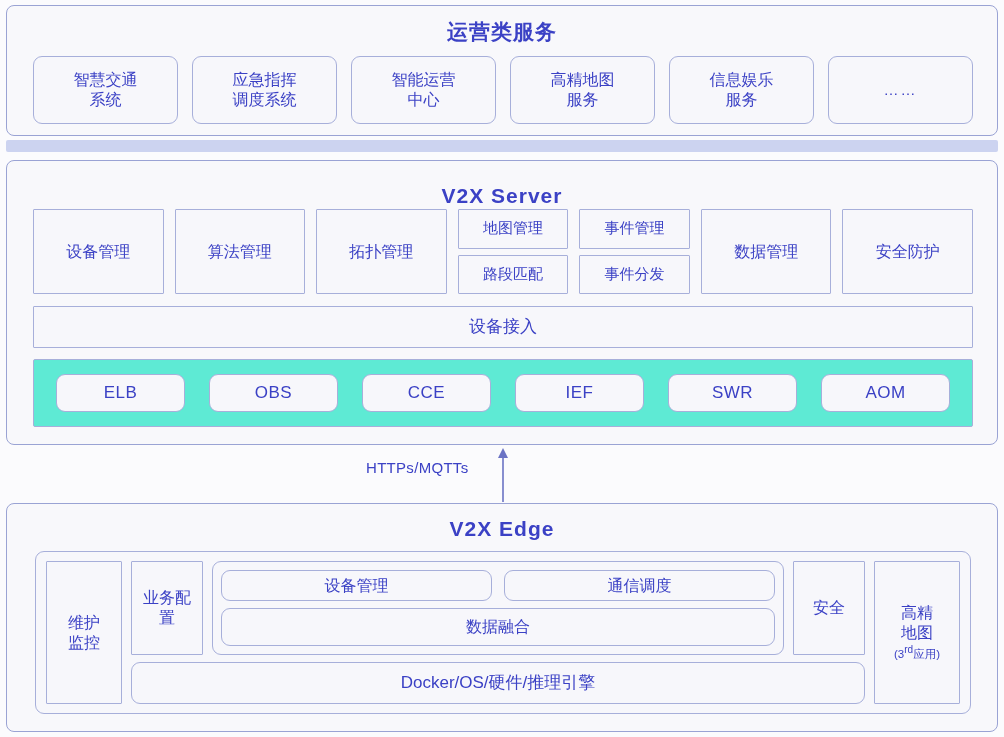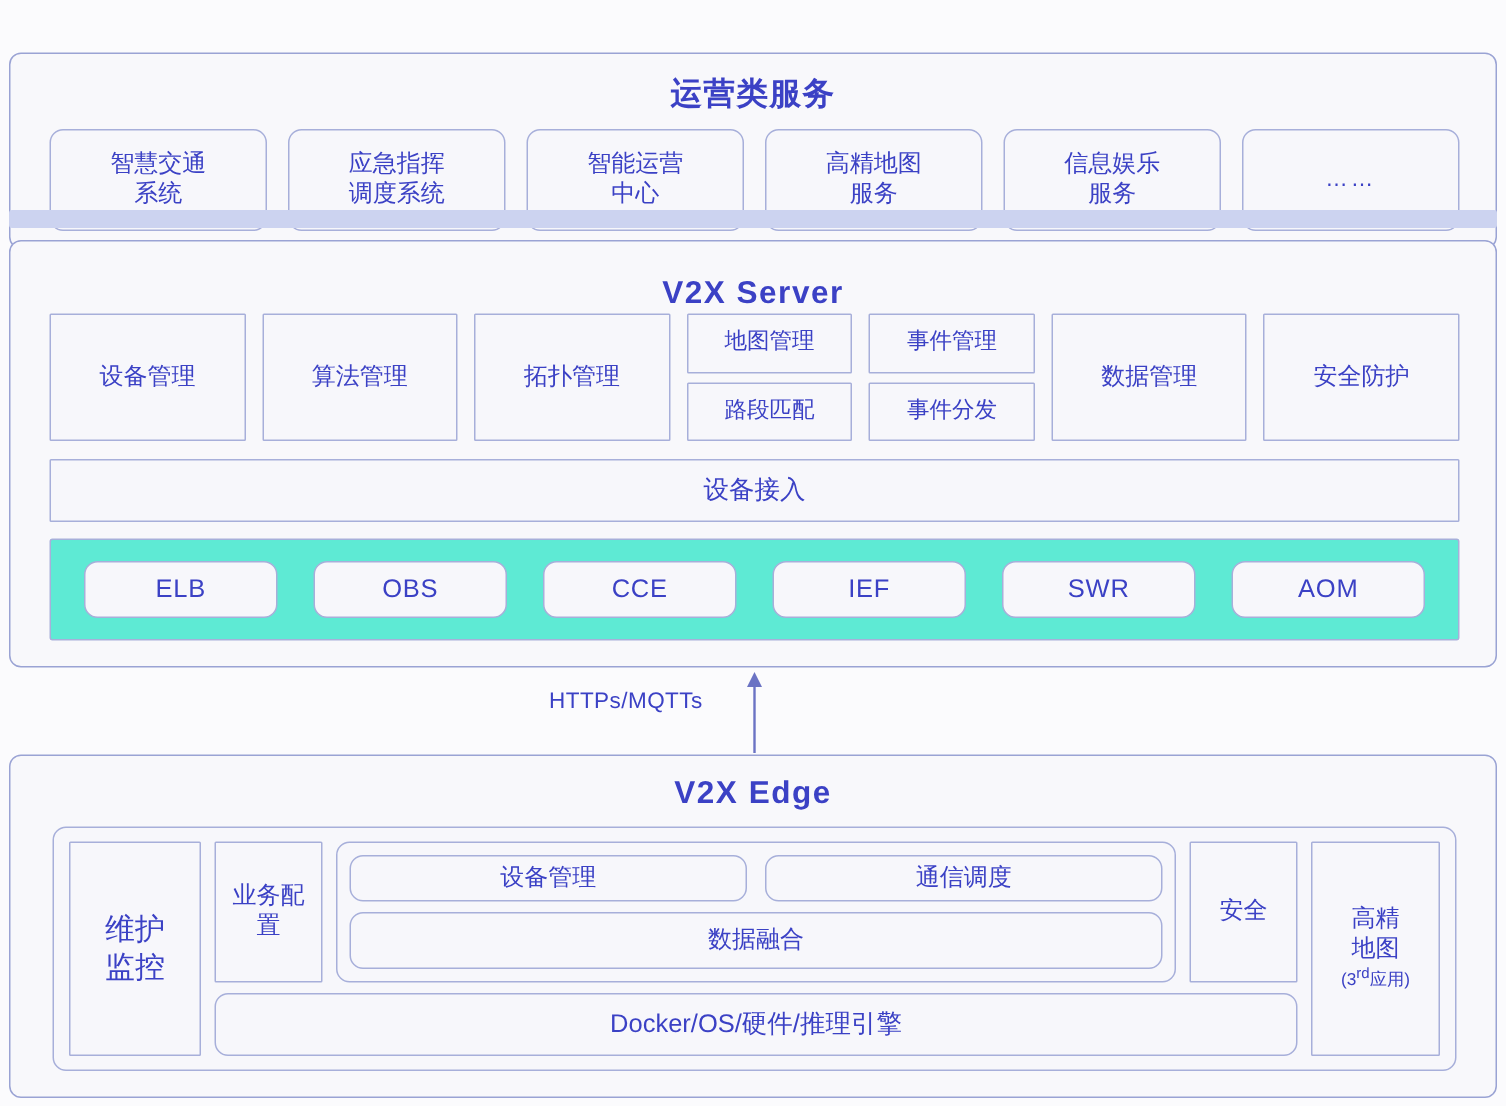--- a/index.html
+++ b/index.html
@@ -48,21 +48,21 @@
     justify-content: center;
     text-align: center;
     color: #3b41c5;
     font-size: 16px;
     line-height: 1.25;
   }
   .box.rounded { border-radius: 9px; }
   .box.sharp { border-radius: 1px; }
 
   
-  #ops-panel { left: 6px; top: 5px; width: 992px; height: 131px; margin-top: 30px; }
+  #ops-panel { left: 6px; top: 5px; width: 992px; height: 131px; }
   #ops-title { position: absolute; left: 0; top: 12px; width: 100%; }
   #ops-row {
     position: absolute;
     left: 26px; top: 50px;
     width: 940px; height: 68px;
     display: flex;
     gap: 14px;
   }
   #ops-row .box { flex: 1; font-size: 16px; }
   .dots { letter-spacing: 2px; font-size: 15px; }
@@ -141,23 +141,23 @@
     width: 936px; height: 163px;
     border: 1.3px solid #a7afda;
     border-radius: 9px;
     background: #f7f7fb;
     box-sizing: border-box;
     padding: 9px 10px;
     display: flex;
     gap: 9px;
   }
   .edge-tall {
-    width: 88px;
+    width: 76px;
     flex: none;
-    font-size: 20px;
+    font-size: 16px;
   }
   .edge-mid-col {
     flex: 1;
     display: flex;
     flex-direction: column;
     gap: 7px;
     border-radius: 31px;
   }
   .edge-mid-top {
     flex: 1;

